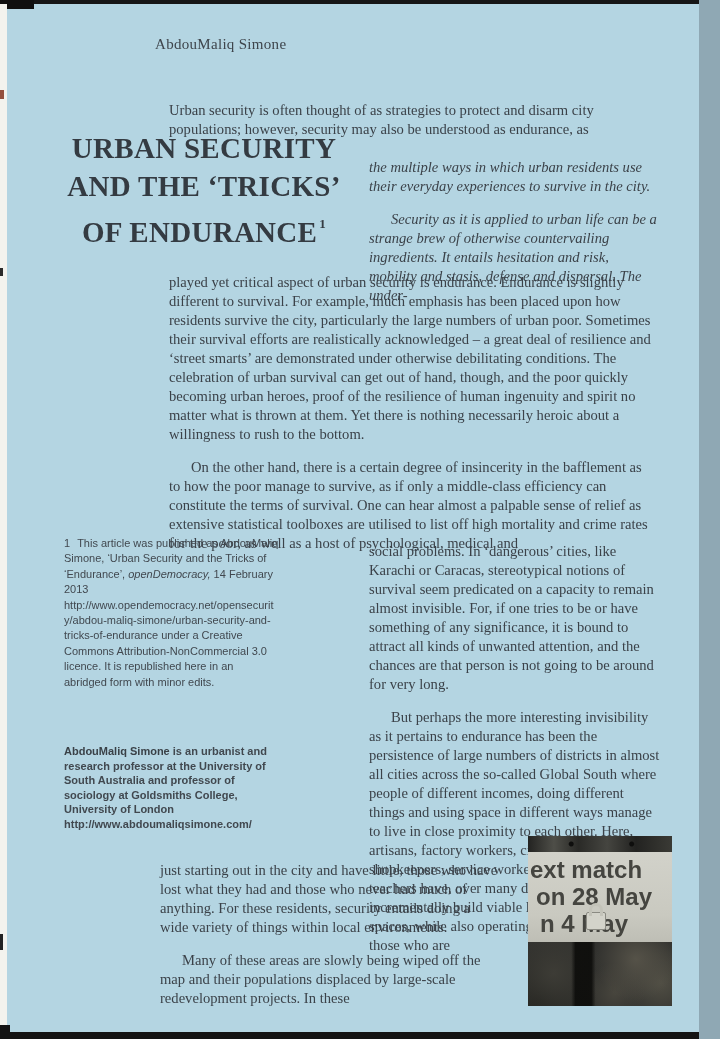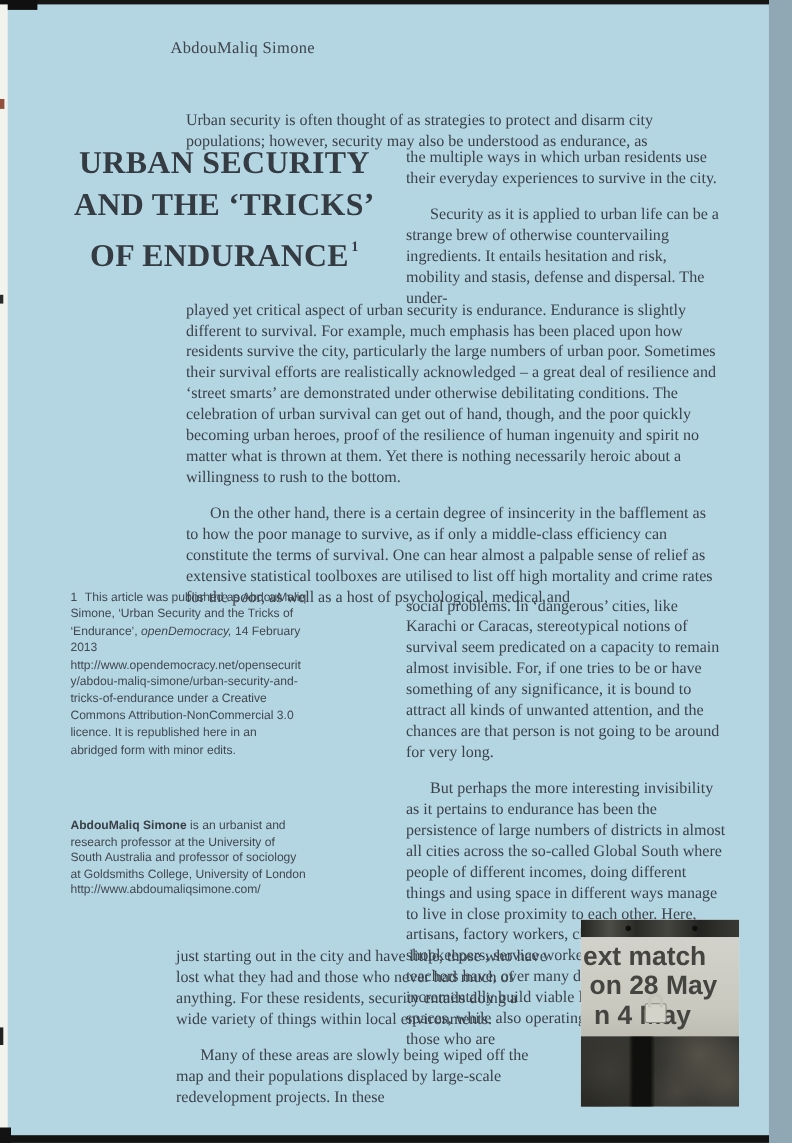--- a/index.html
+++ b/index.html
@@ -46,40 +46,40 @@
     margin:0;
   }
   .t-line{display:block;white-space:nowrap;}
   .t-sup{font-size:13px;vertical-align:14px;font-weight:bold;margin-left:2px;}
 
   .body-block{font-size:14.6px;line-height:19px;text-align:left;}
   .body-block p{margin:14px;}
   .body-block p.indent{text-indent:22px;}
 
   .block-intro  {left:155px;top:87px; width:514px;}
-  .block-right-a{left:355px;top:120px;width:318px;}
+  .block-right-a{left:355px;top:144px;width:318px;font-style:italic;}
   .block-mid    {left:155px;top:259px;width:514px;}
   .block-right-b{left:355px;top:528px;width:319px;}
   .block-bottom {left:146px;top:847px;width:366px;font-family:Liberation Serif, serif;}
 
   
   .note{
     font-family:"Liberation Sans", sans-serif;
     color:var(--note-ink);
     overflow-wrap:anywhere;
   }
   .footnote{left:64px;top:536px;width:215px;font-size:11px;line-height:15.4px;}
   .fn-marker{margin-right:7px;}
-  .bio{left:64px;top:744px;width:217px;font-size:11px;line-height:14.6px;}
+  .bio{left:64px;top:744px;width:217px;font-size:11px;line-height:14.6px;font-weight:bold;}
   .bio b{color:#3a4147;}
 
   
   .photo{
     left:528px;top:836px;width:144px;height:170px;
-    background:#e5e5e5;overflow:hidden;
+    background:#3b82f6;overflow:hidden;
   }
   .photo-topband{
     height:16px;
     background-image:
       radial-gradient(circle at 30% 50%, #0e0e0d 0 2px, transparent 3px),
       radial-gradient(circle at 72% 50%, #0e0e0d 0 2px, transparent 3px),
       linear-gradient(90deg,#232321 0%,#4e4e48 18%,#2a2a27 35%,#454540 55%,#232321 75%,#3a3a35 100%);
   }
   .photo-sign{
     height:86px;

